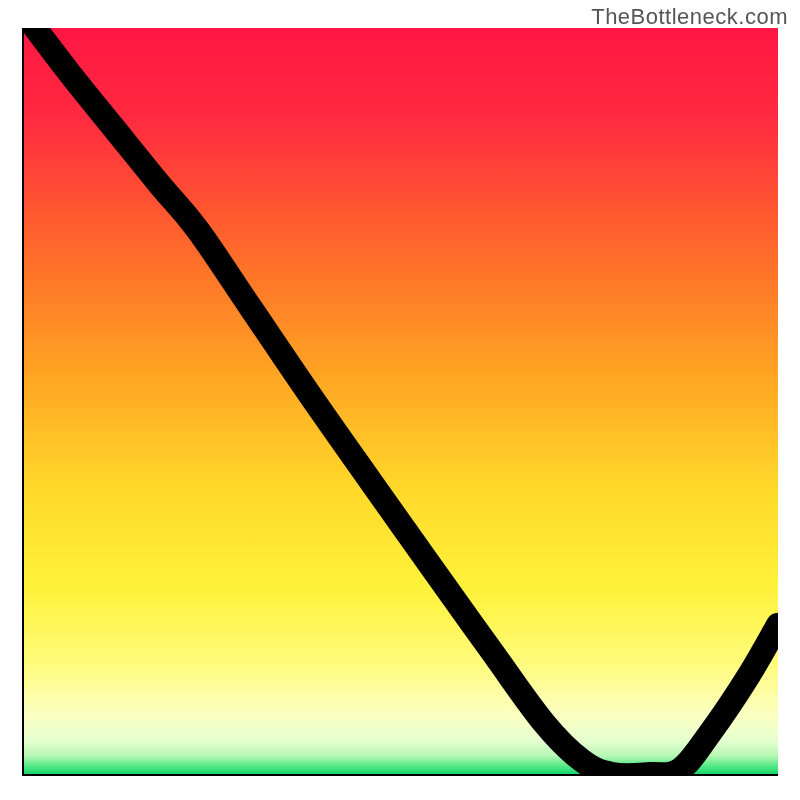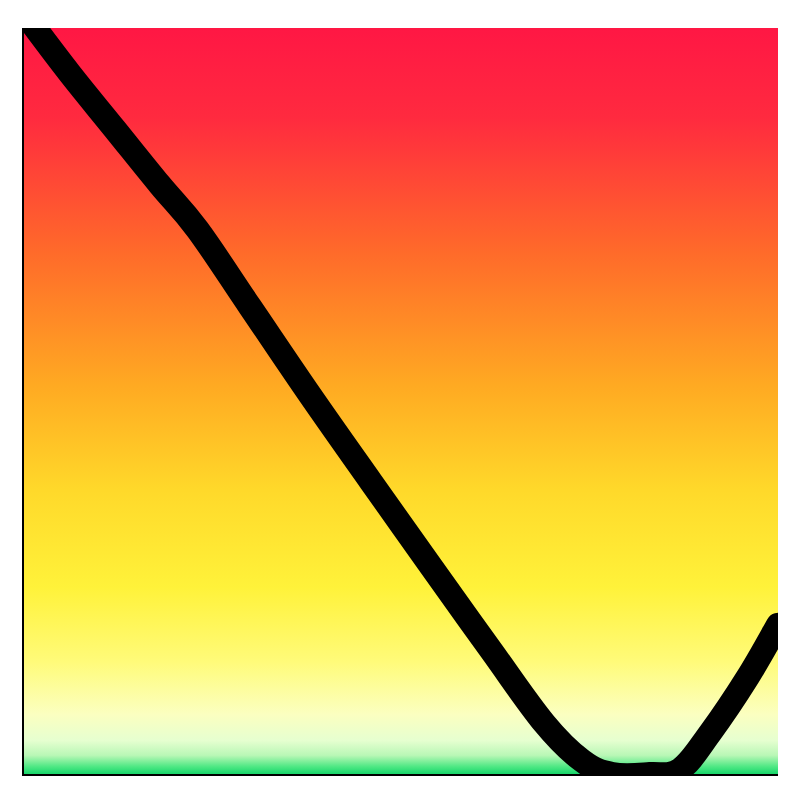--- a/index.html
+++ b/index.html
@@ -60,20 +60,21 @@
   }
   .marker {
     fill: #c96464;
     opacity: 0.95;
   }
 </style>
 </head>
 <body>
 
 <div class="stage">
+  <div class="watermark">TheBottleneck.com</div>
 
   <div class="plot">
     <svg class="gradient" viewBox="0 0 100 100" preserveAspectRatio="none">
       <defs>
         <linearGradient id="bg" x1="0" y1="0" x2="0" y2="1">
             <stop offset="0%" stop-color="#ff1744"></stop>
             <stop offset="12%" stop-color="#ff2a3f"></stop>
             <stop offset="30%" stop-color="#ff6a2a"></stop>
             <stop offset="48%" stop-color="#ffaa22"></stop>
             <stop offset="62%" stop-color="#ffd92a"></stop>

